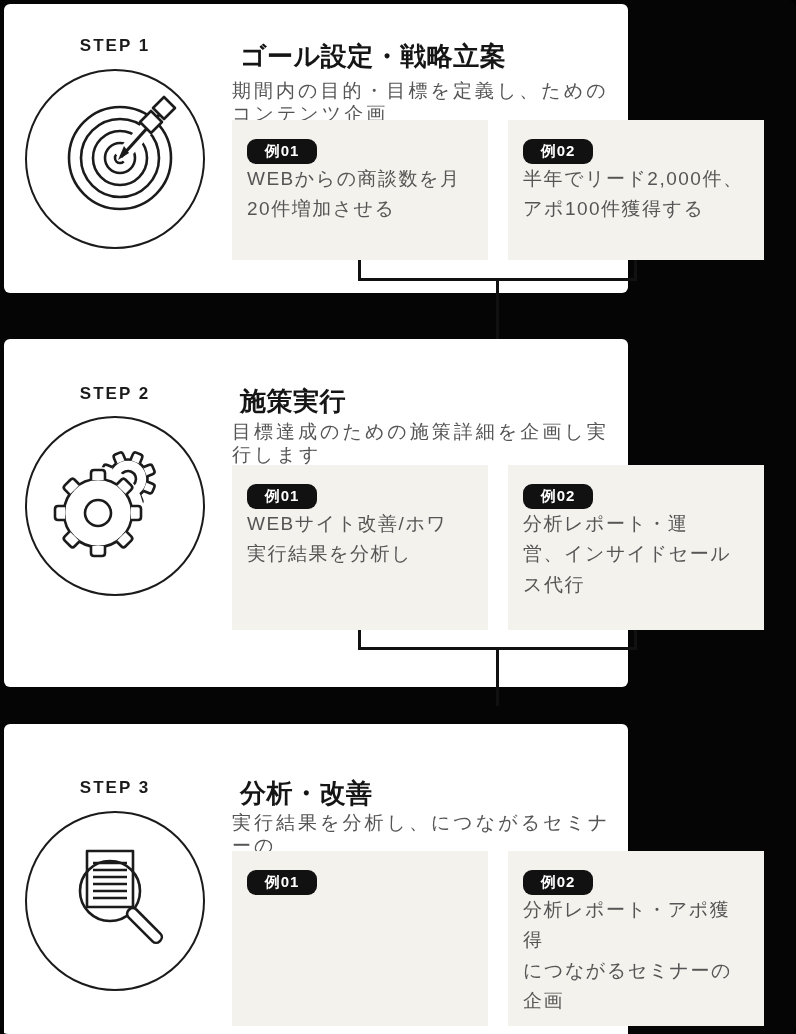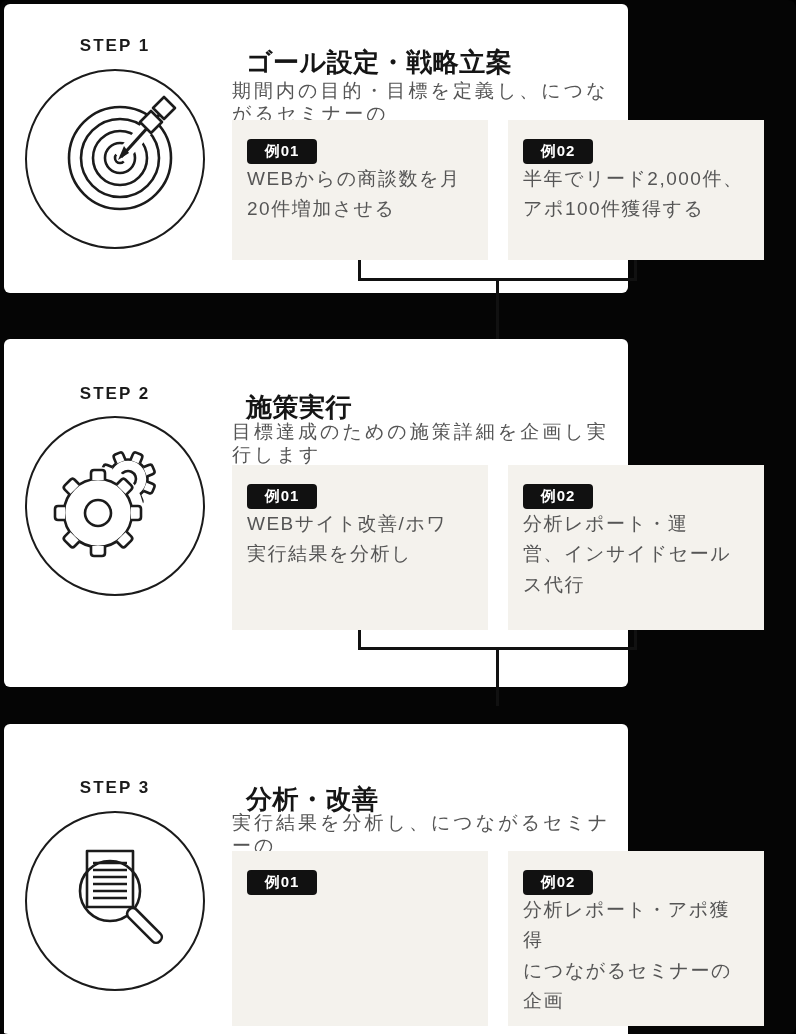--- a/index.html
+++ b/index.html
@@ -18,34 +18,34 @@
     position:absolute;left:21px;width:180px;text-align:center;
     font-size:17px;font-weight:bold;letter-spacing:2px;color:#1b1b1b;line-height:1.1;
   }
   .icon-circle{
     position:absolute;left:21px;width:180px;height:180px;border:2.5px solid #1b1b1b;
     border-radius:50%;background:#fff;box-sizing:border-box;
   }
   .icon-circle svg{position:absolute;left:-2.5px;top:-2.5px;}
   .sec-title{
     position:absolute;left:228px;font-size:26px;font-weight:bold;color:#151515;
-    letter-spacing:0.5px;line-height:1.15;margin:14px;
+    letter-spacing:0.5px;line-height:1.15;margin:8px;
   }
   .sec-desc{
     position:absolute;left:228px;font-size:19px;color:#555555;
     letter-spacing:3px;line-height:1.2;margin:0;
   }
   .ex-box{
     position:absolute;width:256px;background:#f4f2ed;box-sizing:border-box;
     display:flex;flex-direction:column;padding:19px 16px 14px 15px;
   }
   .ex-box.right{left:504px;}
   .ex-box.left{left:228px;}
   .badge{
-    width:70px;height:25px;background:#111111;border-radius:4px;color:#ffffff;
+    width:70px;height:25px;background:#111111;border-radius:9px;color:#ffffff;
     font-size:15px;font-weight:bold;letter-spacing:1px;
     display:flex;align-items:center;justify-content:center;flex:0 0 auto;
   }
   .ex-text-wrap{flex:1;display:flex;align-items:flex-start;}
   .ex-text{
     margin:0;font-size:19px;line-height:1.6;letter-spacing:1.5px;color:#555555;
     white-space:pre-line;
   }
   .conn{position:absolute;background:#111111;}
   .stroke{fill:none;stroke:#1b1b1b;stroke-width:2.6;}
@@ -66,21 +66,21 @@
         <circle class="stroke" cx="95" cy="89" r="15"></circle>
         <circle class="stroke" cx="95" cy="89" r="5"></circle>
         <line x1="95" y1="89" x2="142" y2="37" stroke="#ffffff" stroke-width="14"></line>
         <line x1="96" y1="88" x2="134" y2="46" stroke="#1b1b1b" stroke-width="3.2"></line>
         <polygon points="93,91 104,84 99,77" fill="#1b1b1b"></polygon>
         <polygon class="wfill" points="126,42 137,53 126,64 115,53"></polygon>
         <polygon class="wfill" points="139,28 150,39 139,50 128,39"></polygon>
       </svg>
     </div>
     <h2 class="sec-title" style="top:30px">ゴール設定・戦略立案</h2>
-    <p class="sec-desc" style="top:76px">期間内の目的・目標を定義し、につながるセミナーの</p>
+    <p class="sec-desc" style="top:76px">期間内の目的・目標を定義し、ためのコンテンツ企画</p>
 
     <div class="ex-box left" style="top:116px;height:140px">
       <div class="badge">例01</div>
       <div class="ex-text-wrap">
           <p class="ex-text">WEBからの商談数を月
 20件増加させる</p>
         </div>
     </div>
     <div class="ex-box right" style="top:116px;height:140px">
       <div class="badge">例02</div>

